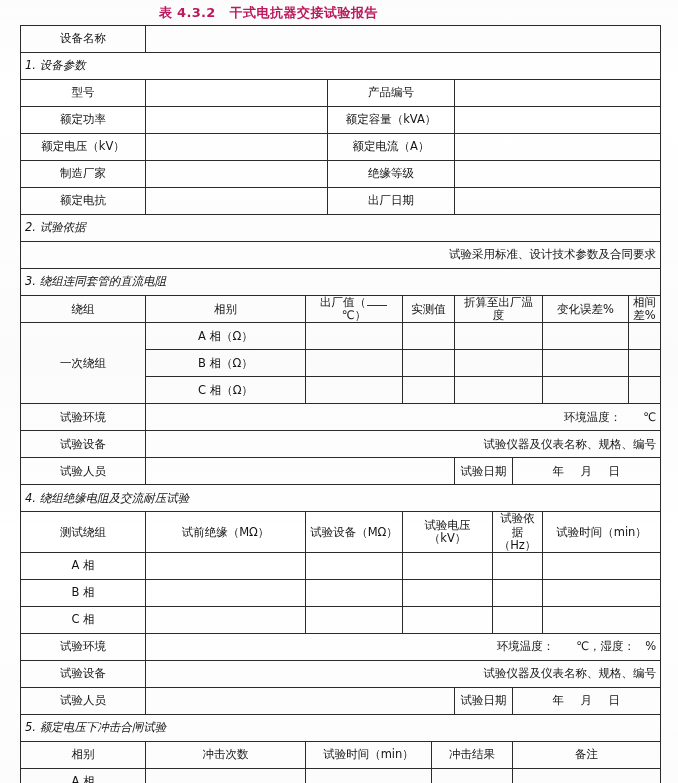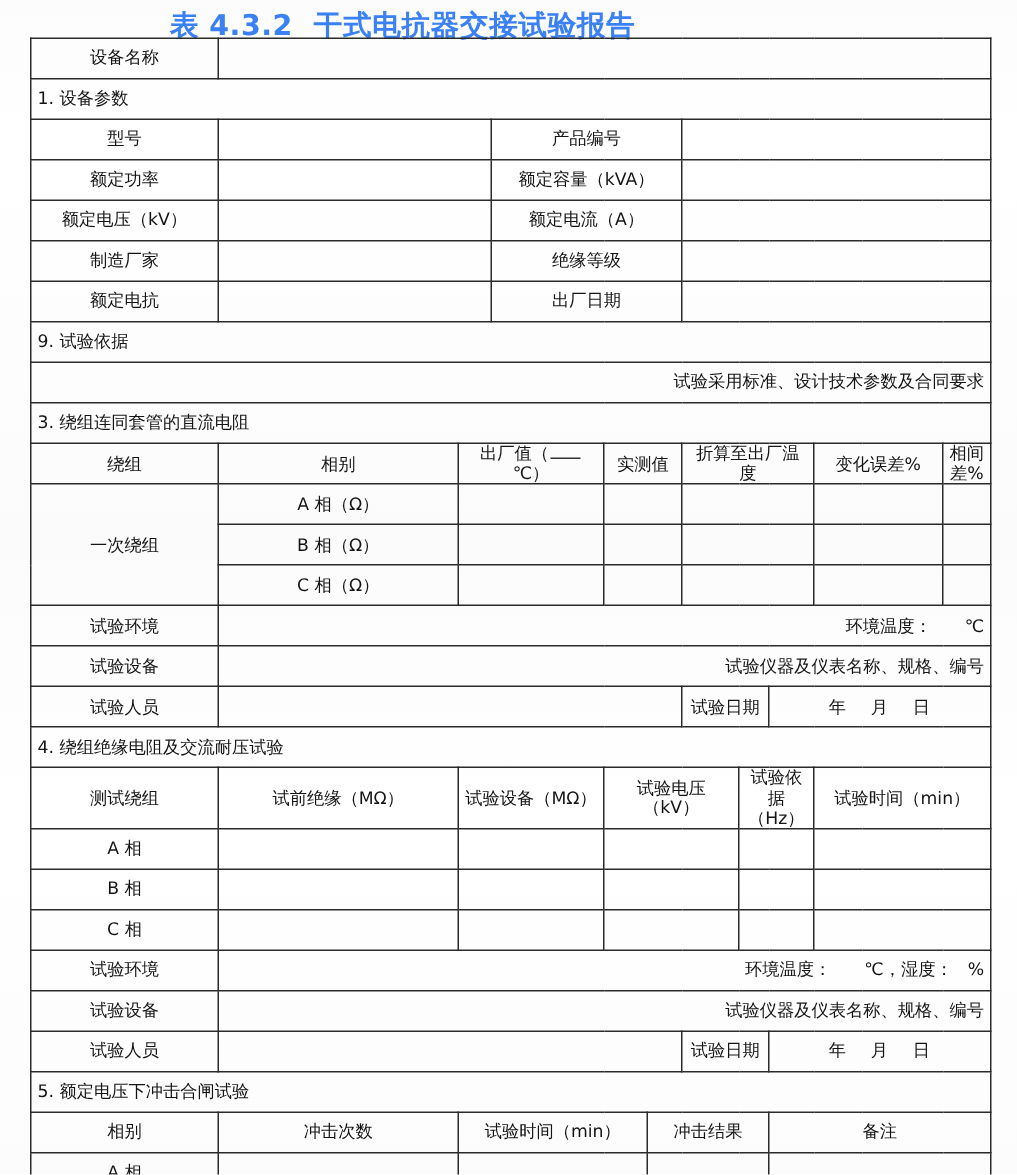--- a/index.html
+++ b/index.html
@@ -22,24 +22,24 @@
     width: 678px;
     height: 783px;
   }
 
   .doc-title {
     position: absolute;
     top: 4px;
     left: 0;
     width: 537px;
     text-align: center;
-    font-size: 19px;
+    font-size: 13px;
     font-weight: bold;
     letter-spacing: 0.5px;
-    color: #3b82f6;
+    color: #be185d;
   }
   .doc-title .tnum { letter-spacing: 0.3px; }
   .doc-title .tgap { display: inline-block; width: 14px; }
 
   .form-wrap {
     position: absolute;
     top: 25px;
     left: 20px;
     width: 640px;
   }
@@ -62,20 +62,21 @@
 
   .c  { text-align: center; margin-left: 39px; }
   .l  { text-align: left; padding-left: 8px; }
   .lp { text-align: right; padding-left: 10px; }
 
   .section-head td {
     text-align: left;
     padding-left: 8px;
     height: 25px;
     font-size: 11.5px;
+    font-style: italic;
   }
 
   .tall td { height: 27px; }
 
   .date-cell { letter-spacing: 0.5px; }
   .date-cell .dsp { display: inline-block; width: 16px; }
 
   .blank-line {
     display: inline-block;
     border-bottom: 1px solid #333;
@@ -165,21 +166,21 @@
       </tr>
 
       <tr>
         <td class="c">额定电抗</td>
         <td colspan="4"></td>
         <td colspan="3" class="c">出厂日期</td>
         <td colspan="6"></td>
       </tr>
 
       <tr class="section-head">
-        <td colspan="14">9. 试验依据</td>
+        <td colspan="14">2. 试验依据</td>
       </tr>
       <tr>
         <td colspan="14" class="lp">试验采用标准、设计技术参数及合同要求</td>
       </tr>
 
       <tr class="section-head">
         <td colspan="14">3. 绕组连同套管的直流电阻</td>
       </tr>
 
       <tr class="tall">

